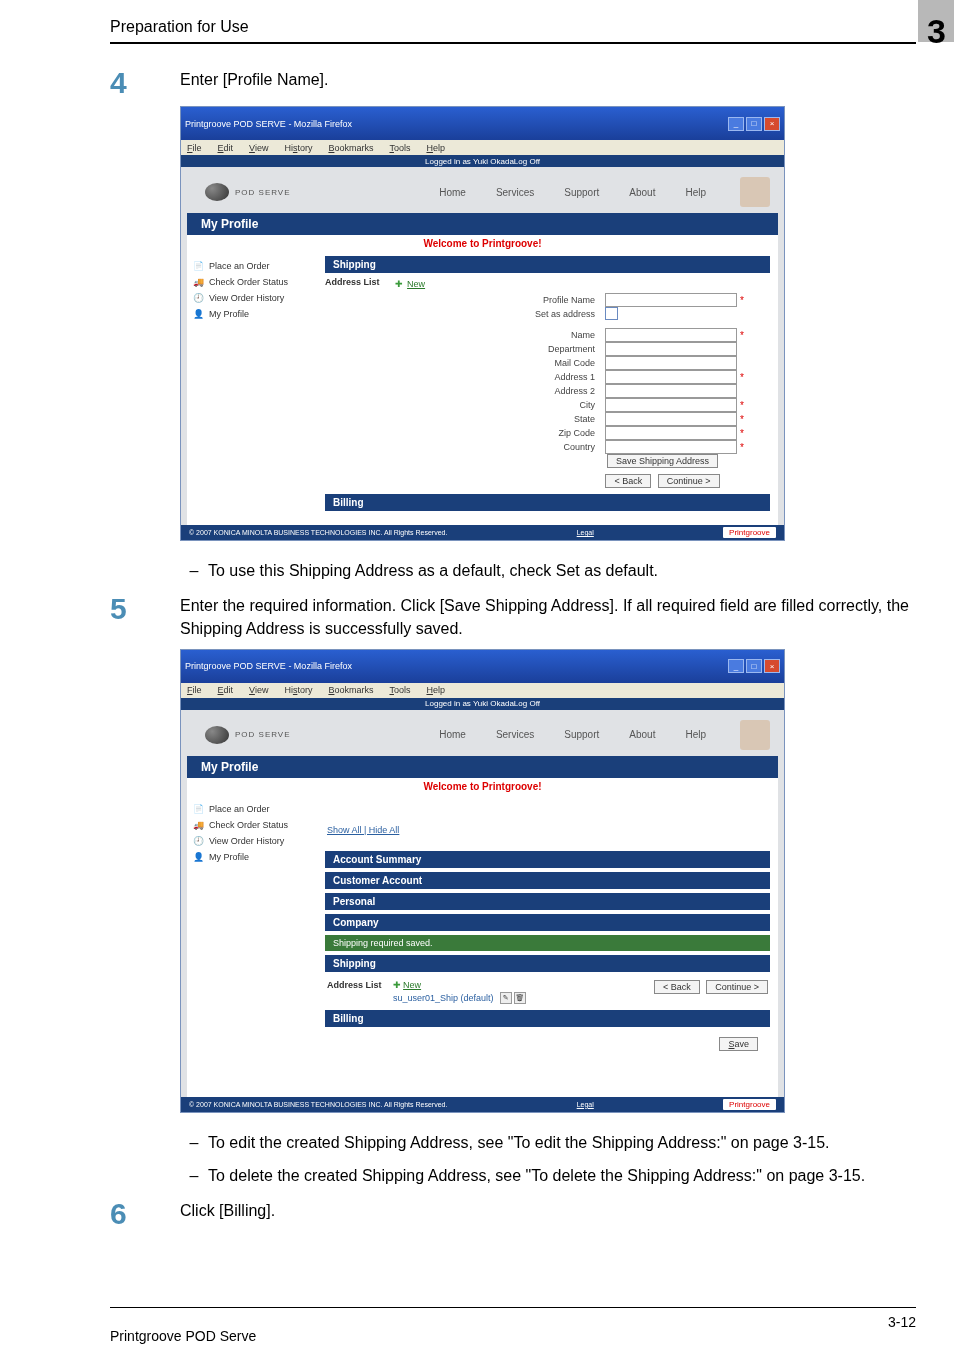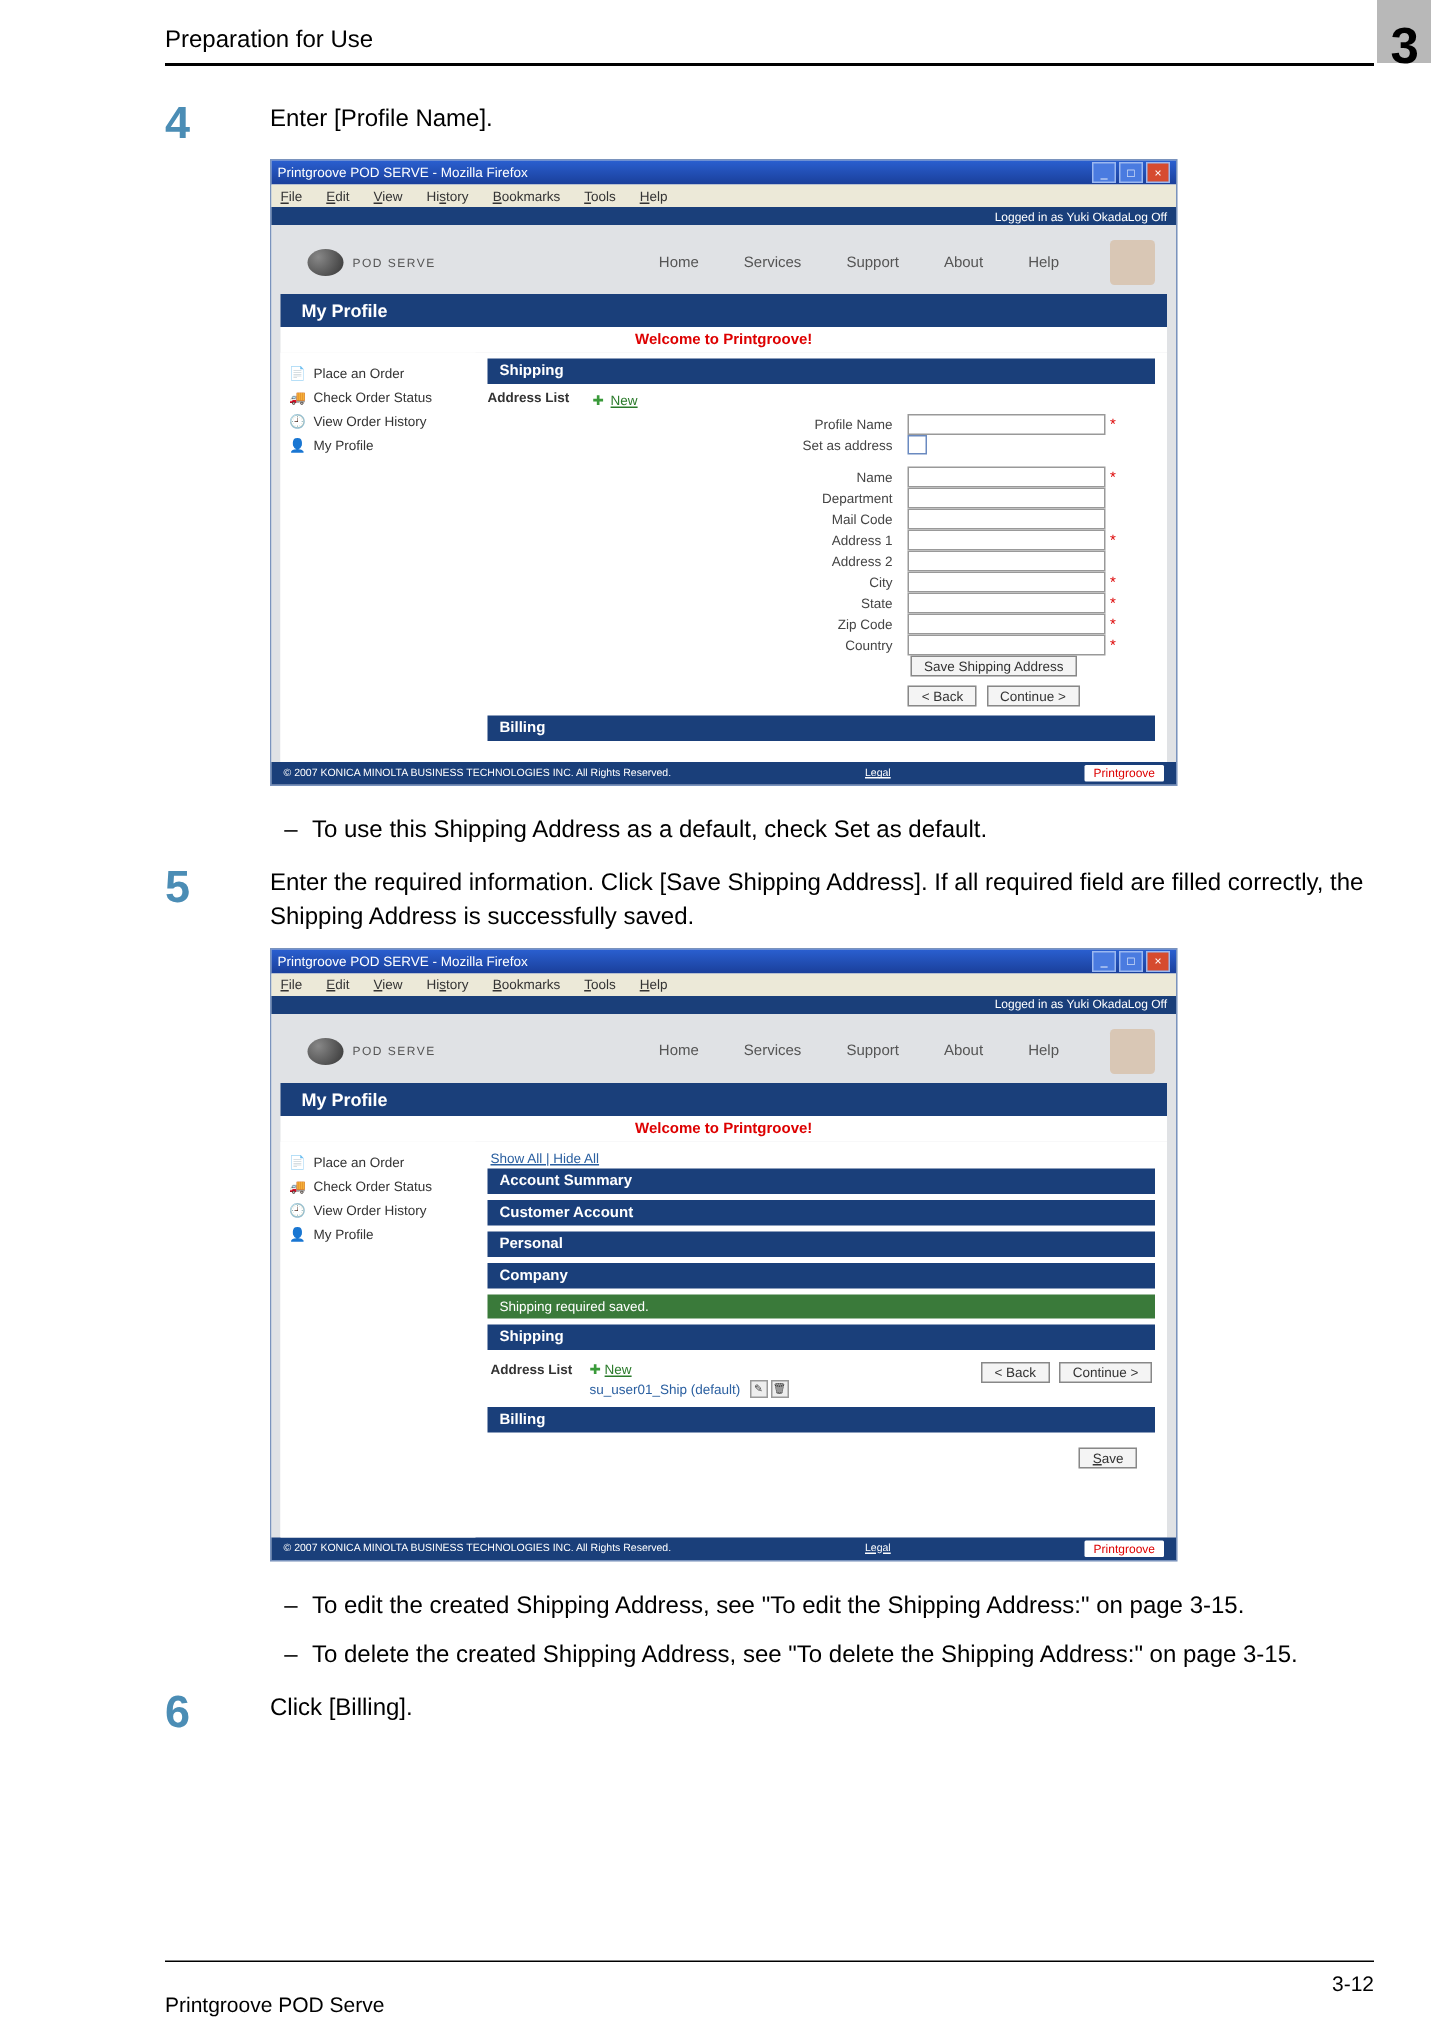--- a/index.html
+++ b/index.html
@@ -10,28 +10,28 @@
   .hr-top{position:absolute;left:110px;right:38px;top:42px;height:2px;background:#000;}
   .content{position:absolute;left:110px;right:38px;top:68px;}
   .step{display:flex;align-items:flex-start;margin-bottom:8px;}
   .step-num{width:70px;font-size:30px;font-weight:bold;color:#4b8db5;font-family:Arial,Helvetica,sans-serif;line-height:1;}
   .step-body{flex:1;font-size:16px;line-height:1.45;}
   .indent-dash{display:flex;margin:10px 0 10px 70px;font-size:16px;line-height:1.45;}
   .indent-dash .dash{width:28px;text-align:center;}
   .indent-dash .txt{flex:1;}
   .screenshot-wrap{margin:8px 0 18px 70px;}
   .ss{width:603px;border:1px solid #7a93bd;background:#e9ecef;font-family:Tahoma,Arial,sans-serif;font-size:9px;color:#333;}
-  .ss .titlebar{height:16px;background:linear-gradient(#2a5fd0,#1a3f9a);color:#fff;display:flex;align-items:center;padding:0 4px;font-size:9px;justify-content:space-between;}
+  .ss .titlebar{height:33px;background:linear-gradient(#2a5fd0,#1a3f9a);color:#fff;display:flex;align-items:center;padding:0 4px;font-size:9px;justify-content:space-between;}
   .ss .titlebar .tbtns{display:flex;gap:2px;}
   .ss .titlebar .tbtn{width:14px;height:12px;background:#4a7be0;border:1px solid #9bb8f0;display:flex;align-items:center;justify-content:center;font-size:8px;}
   .ss .titlebar .tbtn.close{background:#d64b2f;}
   .ss .menubar{height:15px;background:#ece9d8;display:flex;align-items:center;gap:16px;padding:0 6px;font-size:9px;color:#333;}
   .ss .menubar span{cursor:default;}
   .ss .menubar span u{text-decoration:underline;}
-  .ss .loginbar{height:12px;background:#1a3f7a;color:#fff;font-size:8px;display:flex;justify-content:flex-end;align-items:center;padding:0 6px;}
+  .ss .loginbar{height:12px;background:#1a3f7a;color:#fff;font-size:8px;display:flex;justify-content:center;align-items:center;padding:0 6px;}
   .ss .navarea{background:#e0e2e5;padding:6px 0 0 0;}
   .ss .logonav{display:flex;justify-content:space-between;align-items:center;padding:4px 14px 6px 24px;}
   .ss .logo{display:flex;align-items:center;gap:6px;}
   .ss .logo .swirl{width:24px;height:18px;border-radius:50%;background:radial-gradient(circle at 30% 30%,#888,#333);}
   .ss .logo .logotext{font-size:8px;color:#555;letter-spacing:1px;}
   .ss .navlinks{display:flex;gap:30px;font-size:10px;color:#555;align-items:center;}
   .ss .navlinks .avatar{width:30px;height:30px;background:#d9c7b5;border-radius:3px;margin-left:4px;}
   .ss .myprofilebar{background:#1a3f7a;color:#fff;font-size:12px;font-weight:bold;padding:4px 14px;margin:0 6px;}
   .ss .welcome{background:#fff;color:#d00;font-weight:bold;text-align:center;font-size:10px;padding:3px 0;margin:0 6px;}
   .ss .body{display:flex;margin:0 6px;background:#fff;}
@@ -45,21 +45,21 @@
   .ss .newlink .picon{color:#3a9a3a;margin-right:2px;}
   .ss .fieldrow{display:flex;align-items:center;margin:0 0;}
   .ss .fieldrow .flabel{width:200px;text-align:right;font-size:9px;color:#444;padding-right:10px;}
   .ss .fieldrow .finput{width:130px;height:12px;border:1px solid #999;background:#fff;}
   .ss .fieldrow .fcheck{width:11px;height:11px;border:1px solid #6a8ac0;background:#fff;}
   .ss .fieldrow .star{color:#d00;margin-left:3px;font-size:10px;}
   .ss .btnrow{text-align:center;margin-top:0;padding-left:160px;}
   .ss .sbtn{display:inline-block;border:1px solid #888;background:#f4f4f4;font-size:9px;padding:1px 8px;margin:0 2px;}
   .ss .footer{background:#1a3f7a;color:#fff;font-size:7px;display:flex;justify-content:space-between;align-items:center;padding:2px 8px;margin-top:0;}
   .ss .footer .pg{background:#fff;color:#d00;font-size:8px;padding:1px 6px;border-radius:1px;}
-  .ss .showall{color:#2a5fa0;font-size:9px;padding:2px 0 2px 2px;text-decoration:underline;}
+  .ss .showall{color:#2a5fa0;font-size:9px;padding:2px 0 16px 2px;text-decoration:underline;margin-top:24px;}
   .ss .addrlistlabel{font-size:9px;font-weight:bold;color:#333;display:inline-block;width:66px;vertical-align:top;}
   .ss .addrlist{display:flex;align-items:center;gap:6px;margin-top:2px;}
   .ss .addrlist .addritem{font-size:9px;color:#2a5fa0;}
   .ss .miniicons{display:inline-flex;gap:2px;}
   .ss .miniicons span{width:10px;height:10px;border:1px solid #999;background:#eee;font-size:7px;display:flex;align-items:center;justify-content:center;}
   .ss .savebtnrow{text-align:right;padding:6px 10px;}
   .hr-bottom{position:absolute;left:110px;right:38px;bottom:44px;height:1px;background:#000;}
   .footer-left{position:absolute;left:110px;bottom:8px;font-size:14px;}
   .footer-right{position:absolute;right:38px;bottom:22px;font-size:14px;}
 </style>

